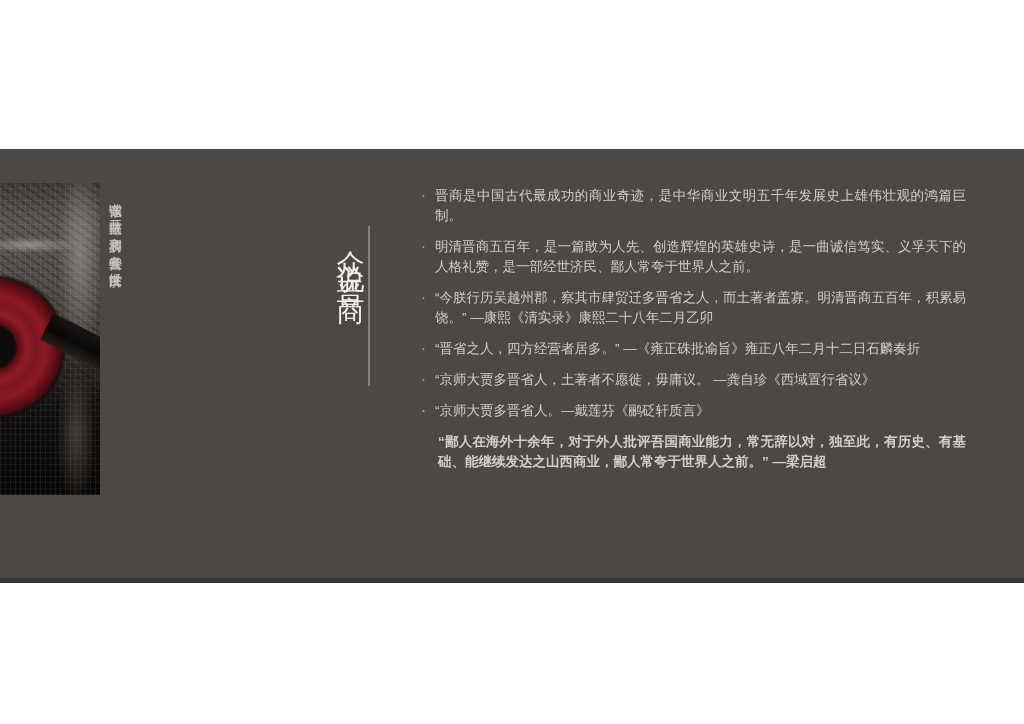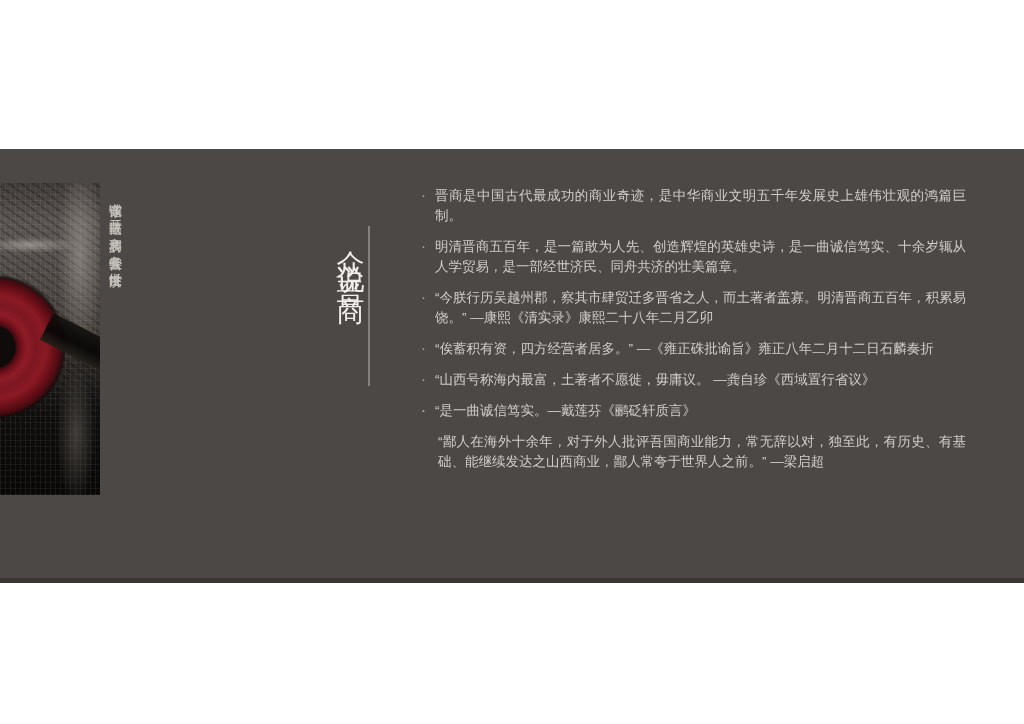--- a/index.html
+++ b/index.html
@@ -85,21 +85,21 @@
     margin: 0; padding: 0; list-style: none;
     font-size: 13.5px; line-height: 20px;
     color: #d1cec9;
     text-align: justify;
   }
   .quote-item { position: relative; padding-left: 14px; margin: 0 0 11px 0; }
   .quote-item .dot {
     position: absolute; left: 0; top: -1px;
     color: #aeaba6; font-size: 15px;
   }
-  .quote-item.no-bullet { padding-left: 17px; }
+  .quote-item.no-bullet { padding-left: 17px; font-weight: bold; }
 </style>
 </head>
 <body>
 
 <div class="page">
   <div class="slide">
 
     <div class="photo">
       <div class="blade"></div>
     </div>
@@ -111,40 +111,40 @@
       <div class="title-rule"></div>
     </div>
 
     <ul class="quotes">
       <li class="quote-item">
         <span class="dot">·</span>
         <span class="qtext">晋商是中国古代最成功的商业奇迹，是中华商业文明五千年发展史上雄伟壮观的鸿篇巨制。</span>
       </li>
       <li class="quote-item">
         <span class="dot">·</span>
-        <span class="qtext">明清晋商五百年，是一篇敢为人先、创造辉煌的英雄史诗，是一曲诚信笃实、十余岁辄从人学贸易，是一部经世济民、同舟共济的壮美篇章。</span>
+        <span class="qtext">明清晋商五百年，是一篇敢为人先、创造辉煌的英雄史诗，是一曲诚信笃实、义孚天下的人格礼赞，是一部经世济民、鄙人常夸于世界人之前。</span>
       </li>
       <li class="quote-item">
         <span class="dot">·</span>
         <span class="qtext">“今朕行历吴越州郡，察其市肆贸迁多晋省之人，而土著者盖寡。明清晋商五百年，积累易饶。” —康熙《清实录》康熙二十八年二月乙卯</span>
       </li>
       <li class="quote-item">
         <span class="dot">·</span>
-        <span class="qtext">“俟蓄积有资，四方经营者居多。” —《雍正硃批谕旨》雍正八年二月十二日石麟奏折</span>
+        <span class="qtext">“晋省之人，四方经营者居多。” —《雍正硃批谕旨》雍正八年二月十二日石麟奏折</span>
       </li>
       <li class="quote-item">
         <span class="dot">·</span>
-        <span class="qtext">“山西号称海内最富，土著者不愿徙，毋庸议。 —龚自珍《西域置行省议》</span>
+        <span class="qtext">“京师大贾多晋省人，土著者不愿徙，毋庸议。 —龚自珍《西域置行省议》</span>
       </li>
       <li class="quote-item">
         <span class="dot">·</span>
       </li>
       <li class="quote-item">
         <span class="dot">·</span>
-        <span class="qtext">“是一曲诚信笃实。—戴莲芬《鹂砭轩质言》</span>
+        <span class="qtext">“京师大贾多晋省人。—戴莲芬《鹂砭轩质言》</span>
       </li>
       <li class="quote-item no-bullet">
         <span class="qtext">“鄙人在海外十余年，对于外人批评吾国商业能力，常无辞以对，独至此，有历史、有基础、能继续发达之山西商业，鄙人常夸于世界人之前。” —梁启超</span>
       </li>
     </ul>
 
   </div>
 </div>
 
 </body></html>

